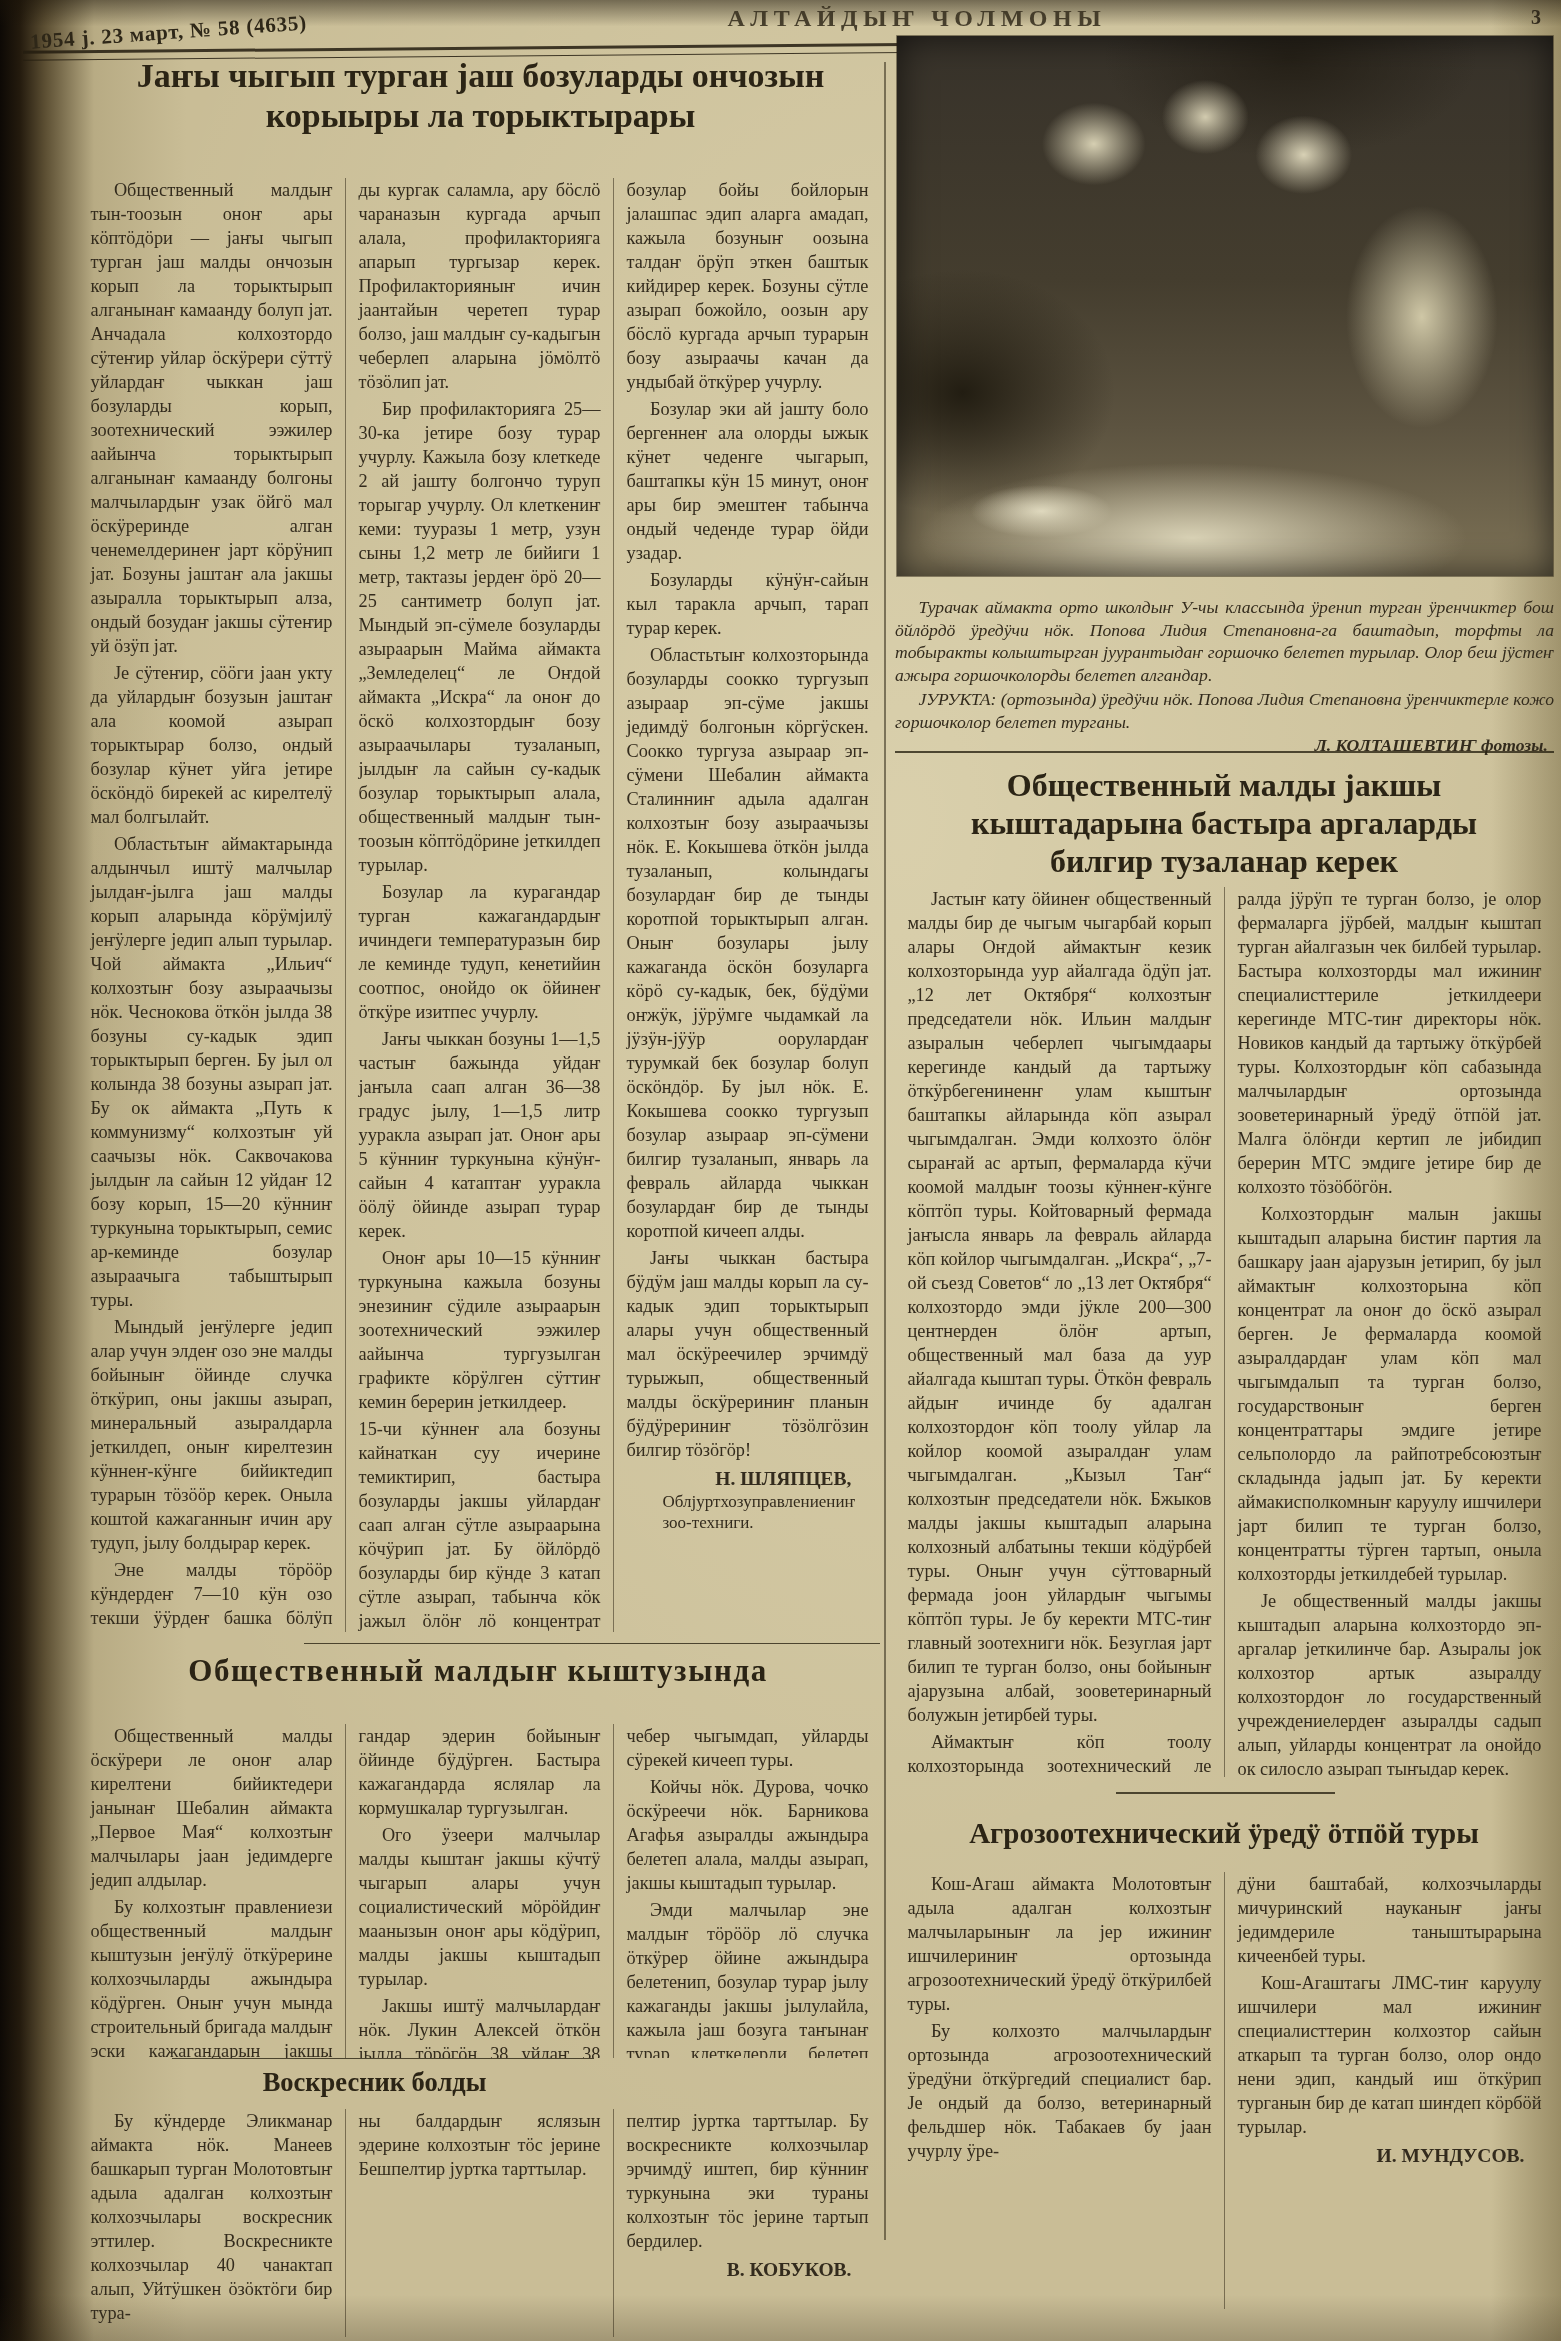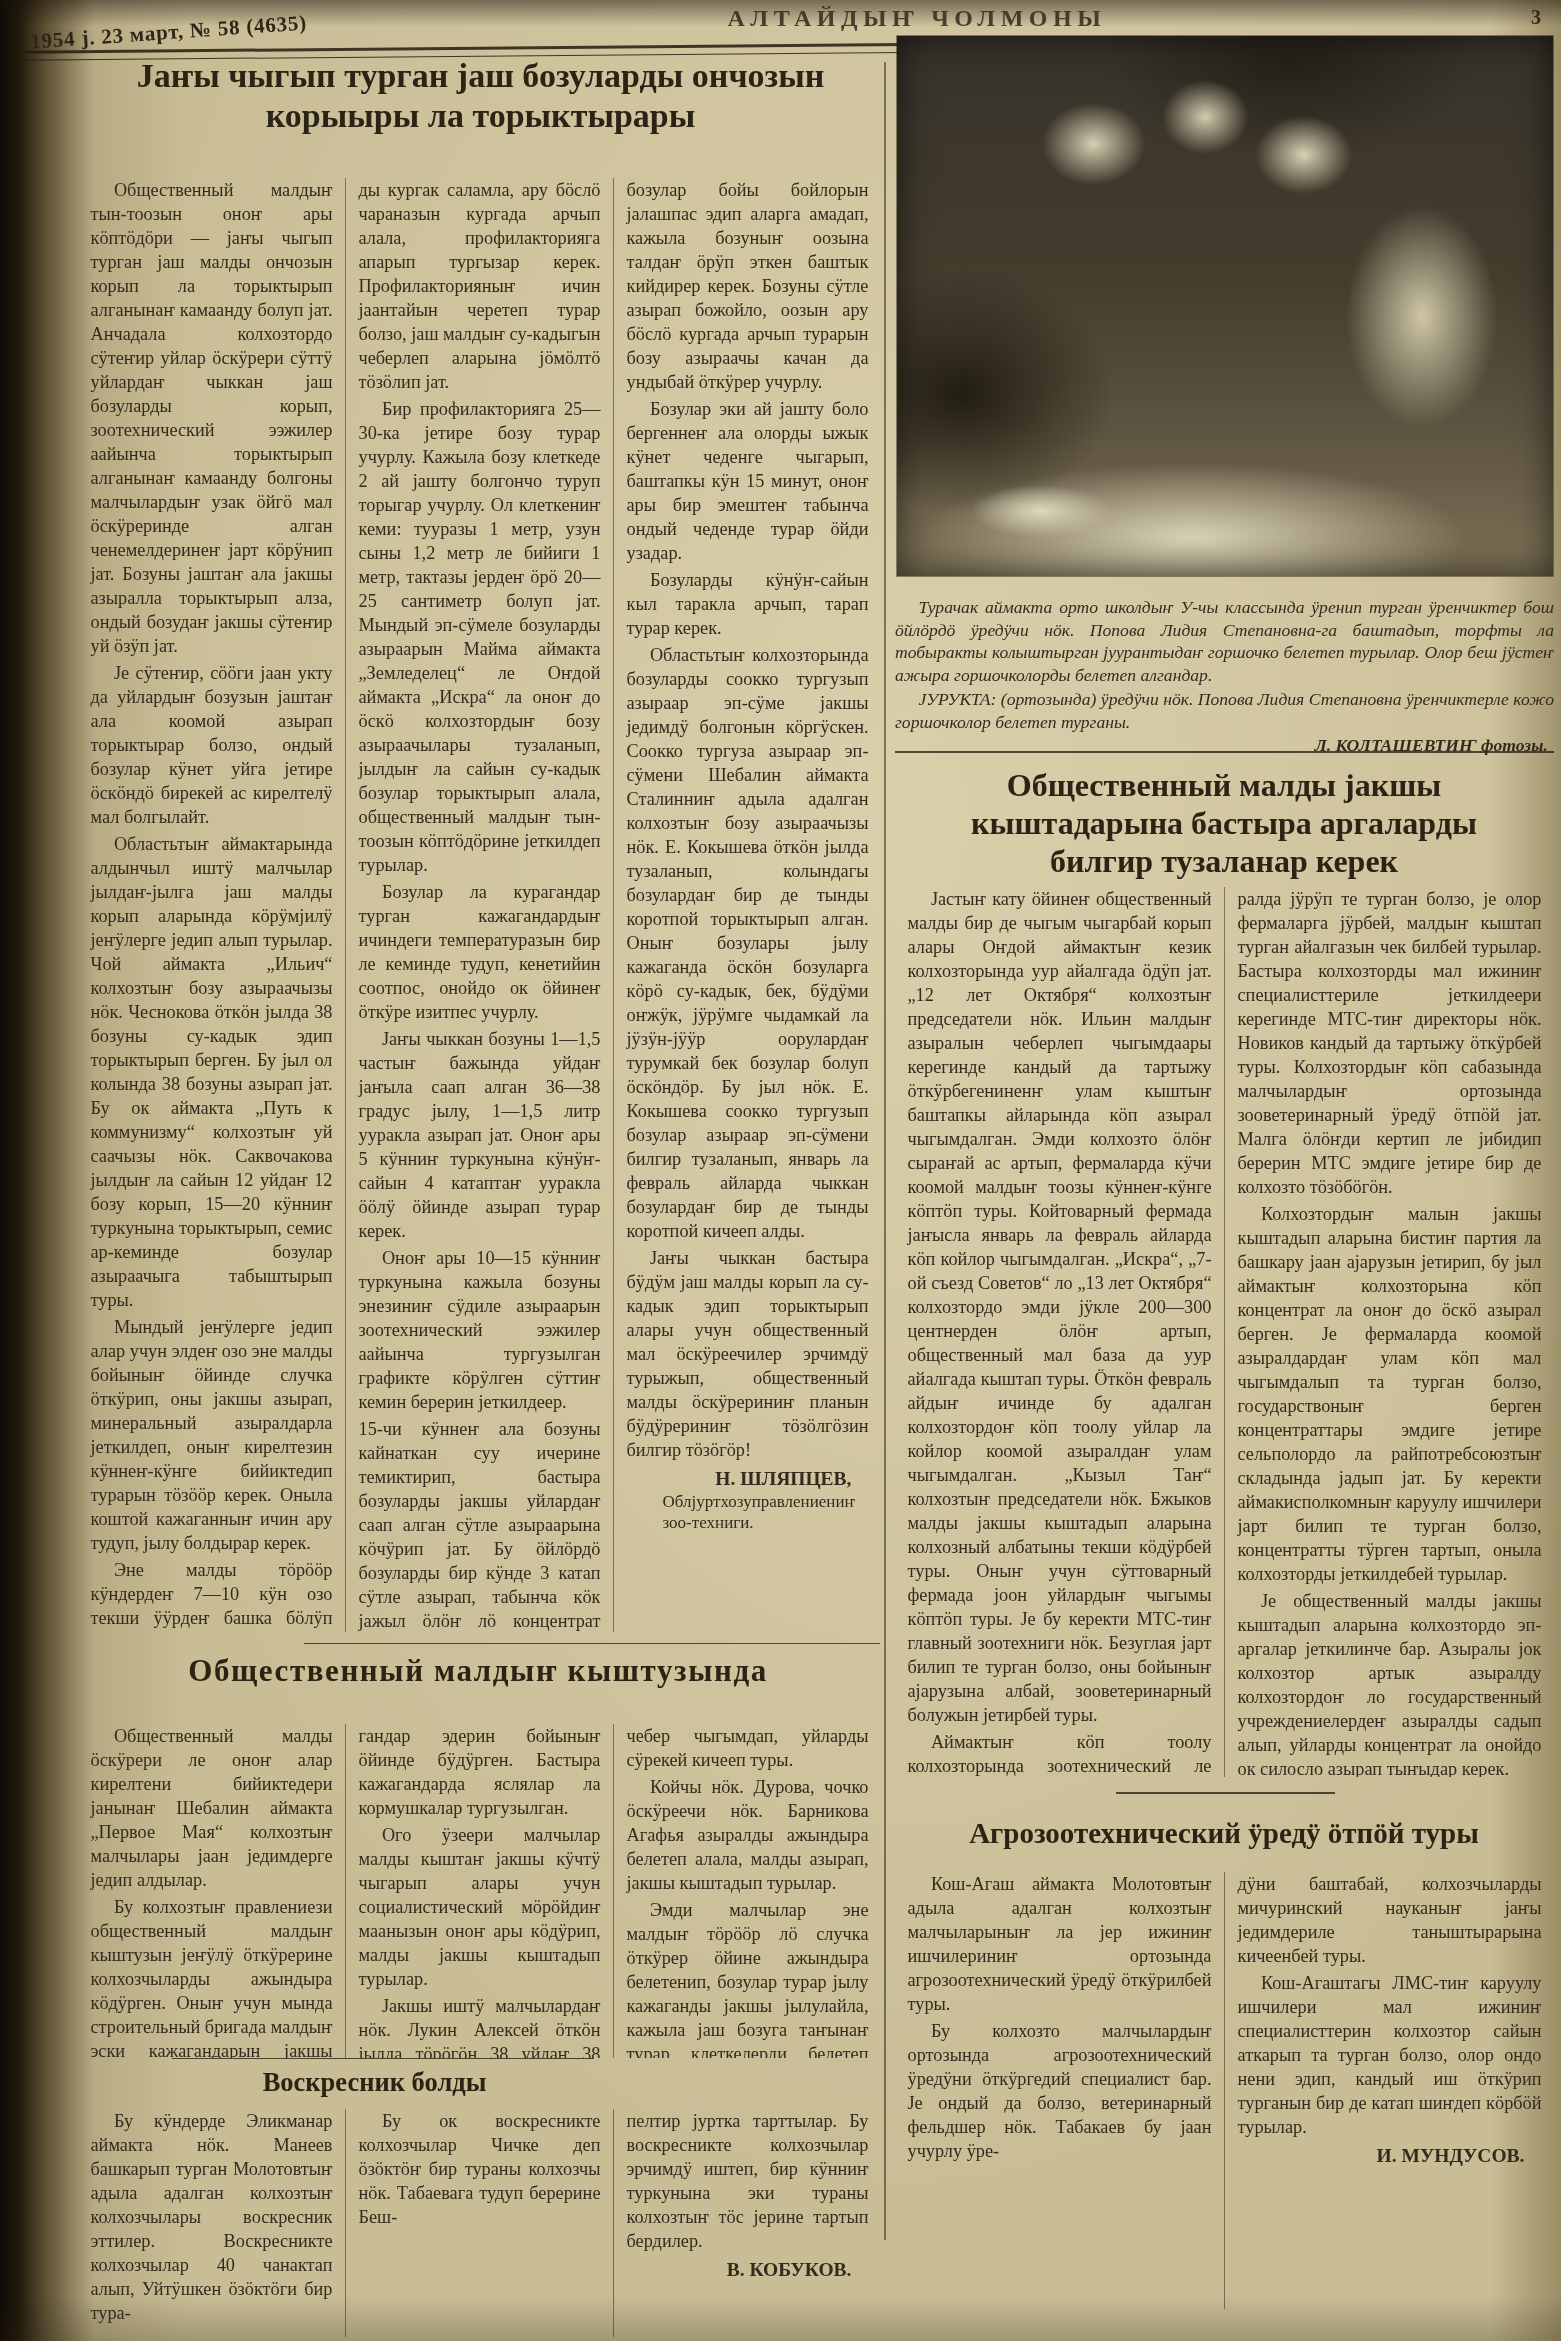--- a/index.html
+++ b/index.html
@@ -164,21 +164,21 @@
   </div>
 
   <div class="hrule thin" style="left:172px;top:2058px;width:422px;"></div>
 
   <div id="vosk-headline" class="headline">Воскресник болды</div>
   <div id="vosk-cols" class="cols">
     <div class="col">
         <p class="para">Бу кӱндерде Эликманар аймакта нӧк. Манеев башкарып турган Молотовтыҥ адыла адалган колхозтыҥ колхозчылары воскресник эттилер. Воскресникте колхозчылар 40 чанактап алып, Уйтӱшкен ӧзӧктӧги бир тура-</p>
       </div>
     <div class="col">
-        <p class="para">Бу ок воскресникте колхозчылар Чичке деп ӧзӧктӧҥ бир тураны колхозчы нӧк. Табаевага тудуп берерине Беш-</p>
+        <p class="para cont">ны балдардыҥ яслязын эдерине колхозтыҥ тӧс јерине Бешпелтир јуртка тарттылар.</p>
       </div>
     <div class="col">
       <div>
           <p class="para cont">пелтир јуртка тарттылар. Бу воскресникте колхозчылар эрчимдӱ иштеп, бир кӱнниҥ туркунына эки тураны колхозтыҥ тӧс јерине тартып бердилер.</p>
         </div>
       <div class="sig">В. КОБУКОВ.</div>
     </div>
   </div>
 
   <div class="hrule" style="left:1116px;top:1792px;width:219px;"></div>

